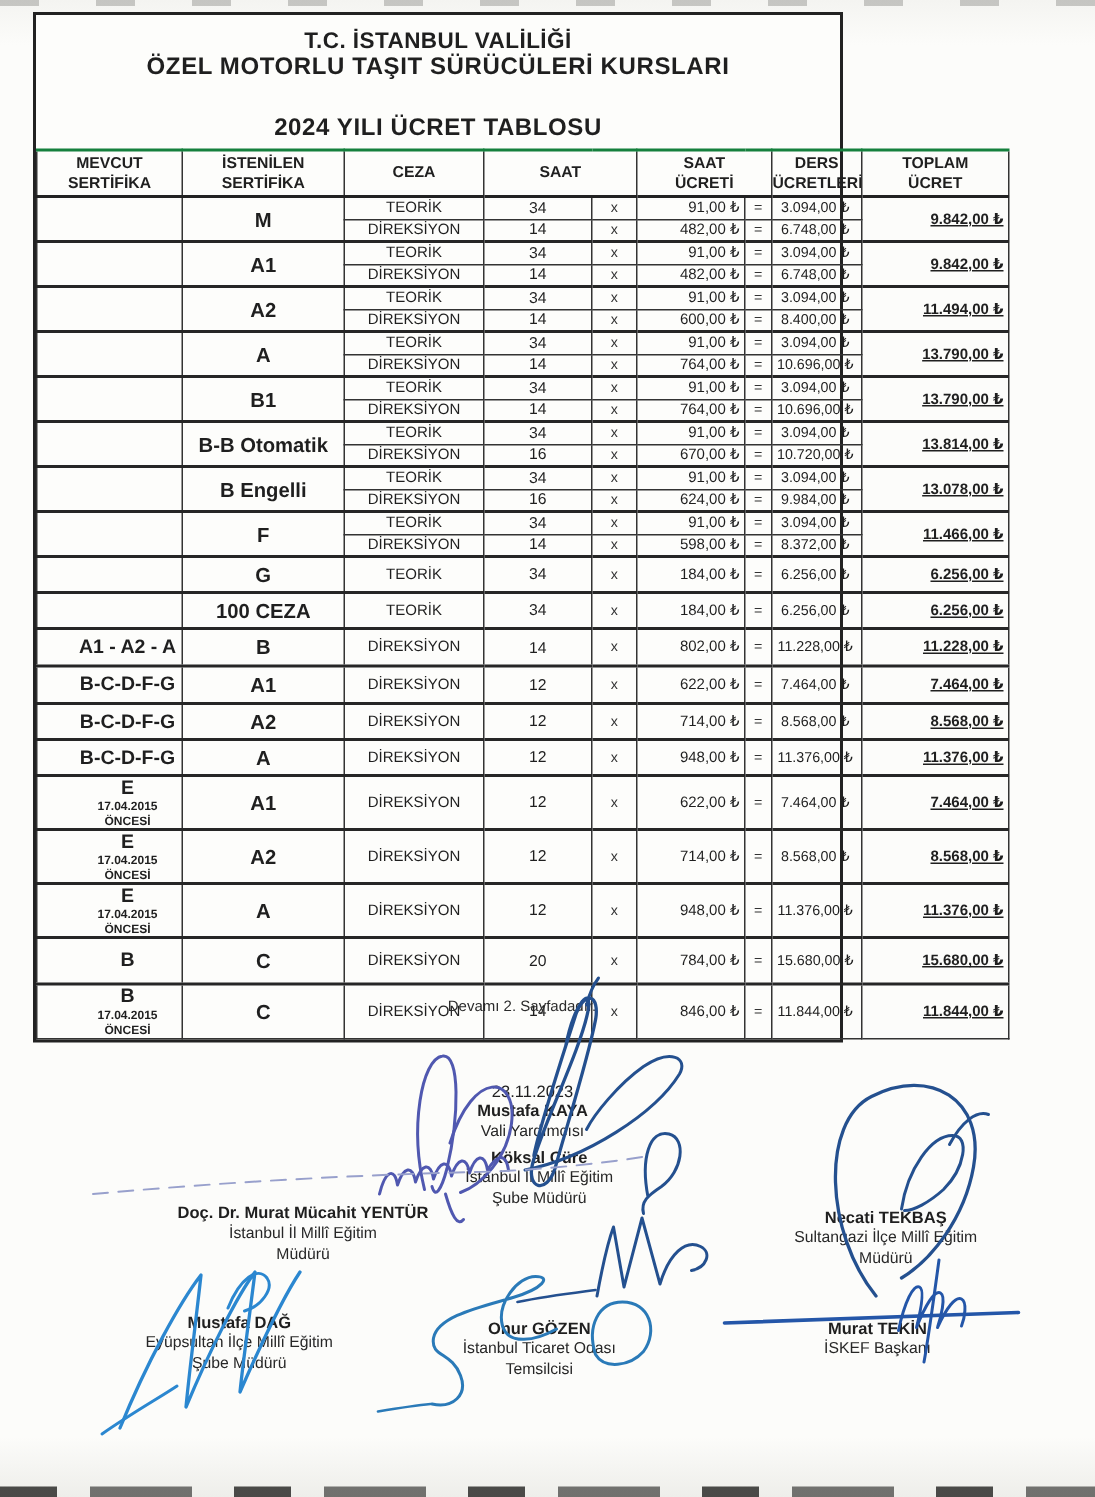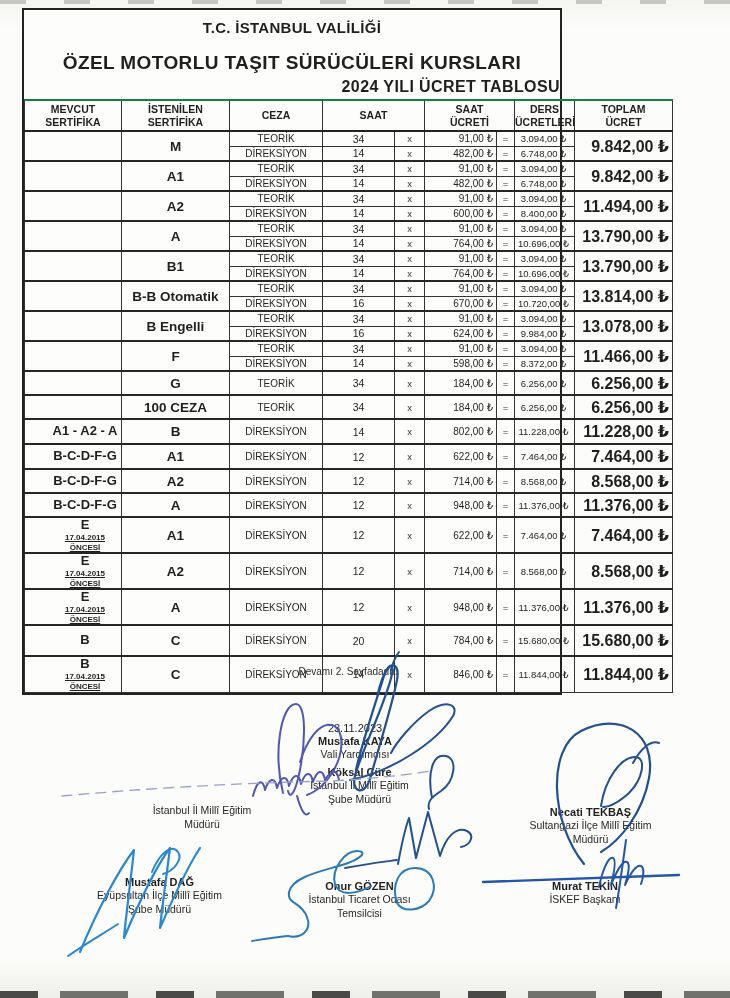--- a/index.html
+++ b/index.html
@@ -4,42 +4,42 @@
 <style>
   html,body{margin:0;padding:0;}
   body{font-family:"Liberation Sans","DejaVu Sans",sans-serif;color:#1f1f1f;background:#e9e9e6;}
   .stage{position:relative;width:730px;height:998px;overflow:hidden;
          background:linear-gradient(#f4f4f1,#fcfcfa 3%,#fcfcfa 96%,#eeeeea);}
   
   .doc-box{position:absolute;left:22px;top:8px;width:540px;border:2px solid #222;box-sizing:border-box;background:#fdfdfb;}
   .titles{height:89px;text-align:center;padding-top:9px;box-sizing:border-box;}
   .t1{font-size:15px;font-weight:700;letter-spacing:.3px;}
   .t2{font-size:12.5px;font-weight:700;margin-top:4px;letter-spacing:.2px;}
-  .t3{font-size:19px;font-weight:800;margin-top:16px;letter-spacing:.4px;}
-  .t4{font-size:16px;font-weight:800;margin-top:4px;letter-spacing:.4px;text-align:right;}
+  .t3{font-size:16px;font-weight:800;margin-top:0;letter-spacing:.4px;}
+  .t4{font-size:16px;font-weight:800;margin-top:23px;letter-spacing:.4px;}
   
   table{border-collapse:collapse;table-layout:fixed;width:100%;border-top:2px solid #15803d;}
   th,td{border:1px solid #333;overflow:hidden;padding:0;text-align:center;vertical-align:middle;}
   thead th{height:29px;font-size:10.5px;font-weight:700;line-height:1.2;white-space:normal;}
   th.h-saatucret{padding:0 13px;}
   th.h-toplam{padding:0 10px;}
   thead tr th{border-bottom:2px solid #222;}
   tr.sub{height:15px;}
   tr.r24{height:24px;} tr.r25{height:25px;} tr.r30{height:30px;} tr.r31{height:31px;}
   tr.gs > td{border-top-width:2px;border-top-color:#262626;}
   td.mevcut{font-weight:700;padding-left:24px;}
   td.mevcut .mv{font-size:13px;line-height:1.15;}
-  td.mevcut .mvnote{font-size:8px;font-weight:700;text-decoration:underline;line-height:1.2;}
+  td.mevcut .mvnote{font-size:8px;font-weight:700;line-height:1.2;}
   td.ist{font-size:13.5px;font-weight:700;white-space:nowrap;}
   td.ders{font-size:10px;white-space:nowrap;}
   td.saat{font-size:10.5px;}
   td.sym{font-size:9.5px;color:#333;}
   td.ucret{font-size:10px;text-align:right;padding-right:3px;white-space:nowrap;}
   td.ducret{font-size:9.5px;text-align:center;padding-right:2px;white-space:nowrap;}
-  td.toplam{font-size:16px;font-weight:800;text-align:right;padding-right:3px;white-space:nowrap;}
+  td.toplam{font-size:10px;font-weight:800;text-align:right;padding-right:3px;white-space:nowrap;text-decoration:underline;}
   
   .continuation{position:absolute;left:22px;top:666px;width:652px;text-align:center;font-size:10px;color:#2b2b2b;z-index:2;}
   .sig{position:absolute;text-align:center;z-index:2;}
   .sig .dt{font-size:11px;margin-bottom:1px;}
   .sig .nm{font-size:11px;font-weight:700;}
   .sig .ln{font-size:10.5px;line-height:1.35;color:#272727;}
   #sig-approver{left:270px;top:722px;width:170px;}
   #sig0{left:62px;top:803px;width:280px;}
   #sig1{left:277px;top:766px;width:165px;}
   #sig2{left:488px;top:806px;width:205px;}
@@ -411,20 +411,21 @@
 
   <div class="continuation">Devamı 2. Sayfadadır.</div>
 
   <div class="sig" id="sig-approver">
     <div class="dt">23.11.2023</div>
     <div class="nm">Mustafa KAYA</div>
     <div class="ln">Vali Yardımcısı</div>
   </div>
 
   <div class="sig" id="sig0">
+    <div class="nm">Doç. Dr. Murat Mücahit YENTÜR</div>
     <div class="ln">İstanbul İl Millî Eğitim</div>
     <div class="ln">Müdürü</div>
   </div>
   <div class="sig" id="sig1">
     <div class="nm">Köksal Cüre</div>
     <div class="ln">İstanbul İl Millî Eğitim</div>
     <div class="ln">Şube Müdürü</div>
   </div>
   <div class="sig" id="sig2">
     <div class="nm">Necati TEKBAŞ</div>

